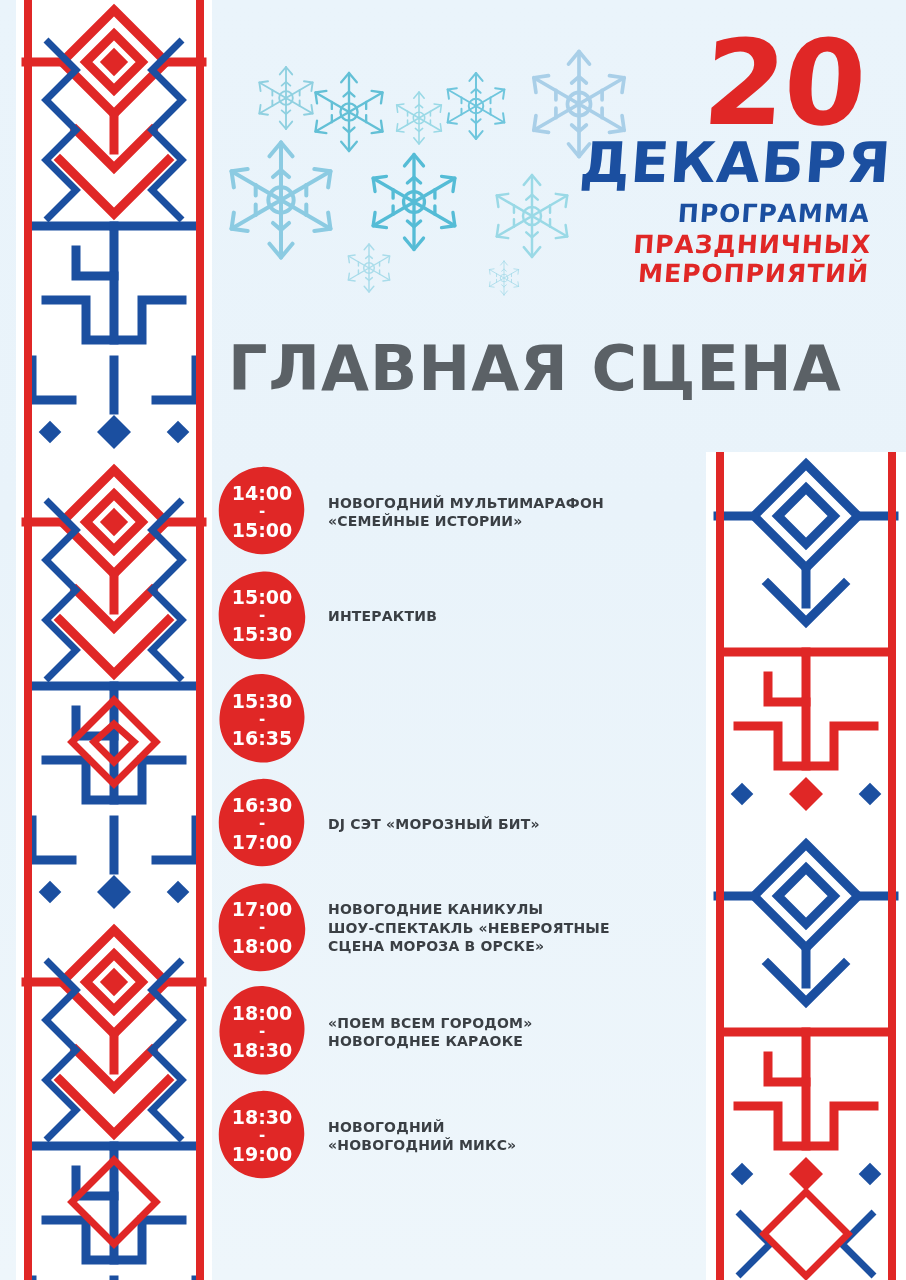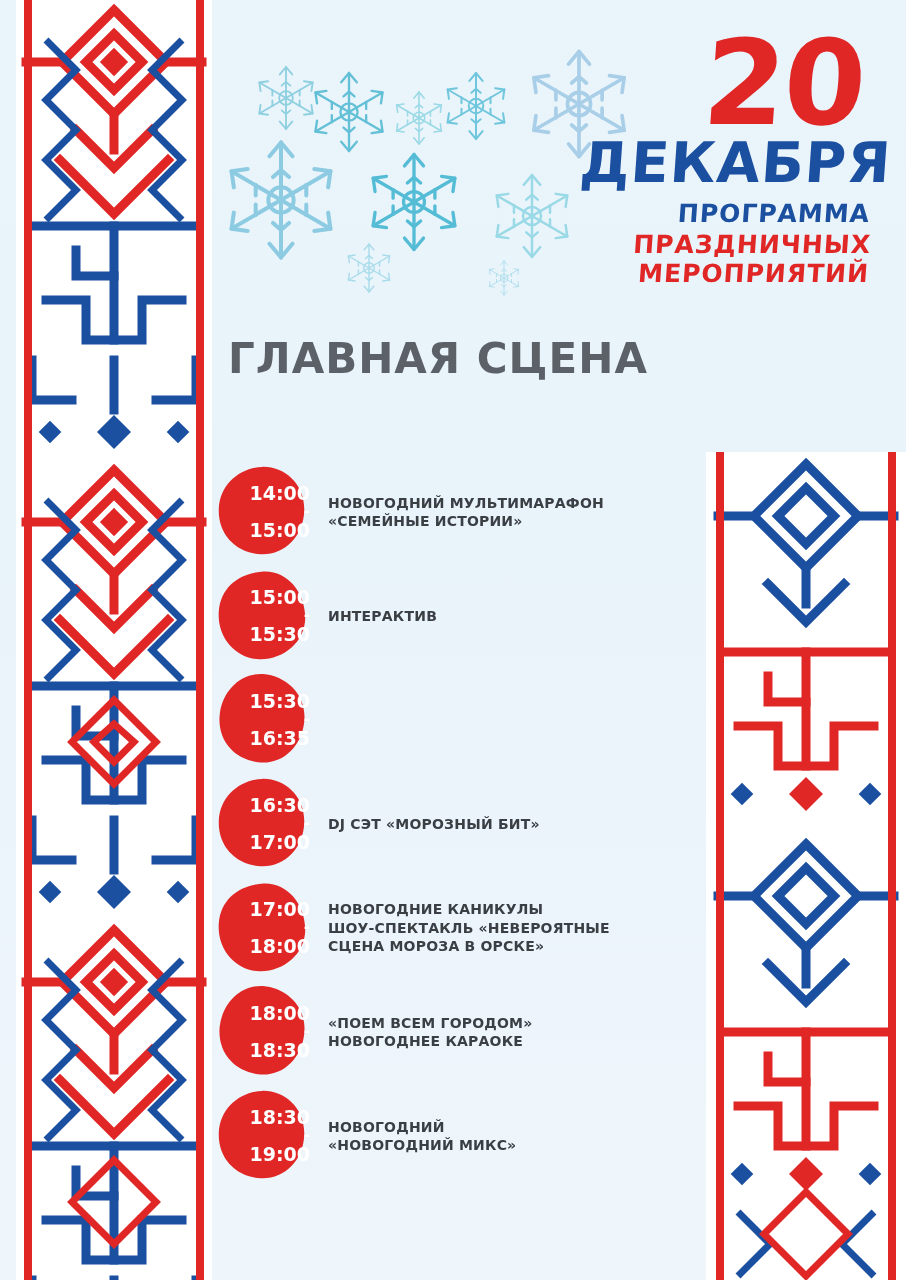--- a/index.html
+++ b/index.html
@@ -105,21 +105,21 @@
   }
 
   
   .main-title {
     position: absolute;
     left: 228px;
     top: 338px;
     width: 660px;
     font-family: "DejaVu Sans", sans-serif;
     font-weight: 700;
-    font-size: 42px;
+    font-size: 62px;
     line-height: 1;
     color: #5b6166;
     letter-spacing: 1px;
   }
 
   
   .schedule {
     position: absolute;
     left: 214px;
     top: 460px;
@@ -131,21 +131,21 @@
     min-height: 104px;
   }
   .badge {
     position: relative;
     flex: 0 0 96px;
     width: 96px;
     height: 96px;
     margin-right: 18px;
     display: flex;
     flex-direction: column;
-    align-items: flex-end;
+    align-items: center;
     justify-content: center;
     color: #ffffff;
     font-family: "DejaVu Sans", sans-serif;
     font-weight: 700;
     font-size: 19px;
     line-height: 1.25;
     text-align: center;
   }
   .badge .blob {
     position: absolute;

